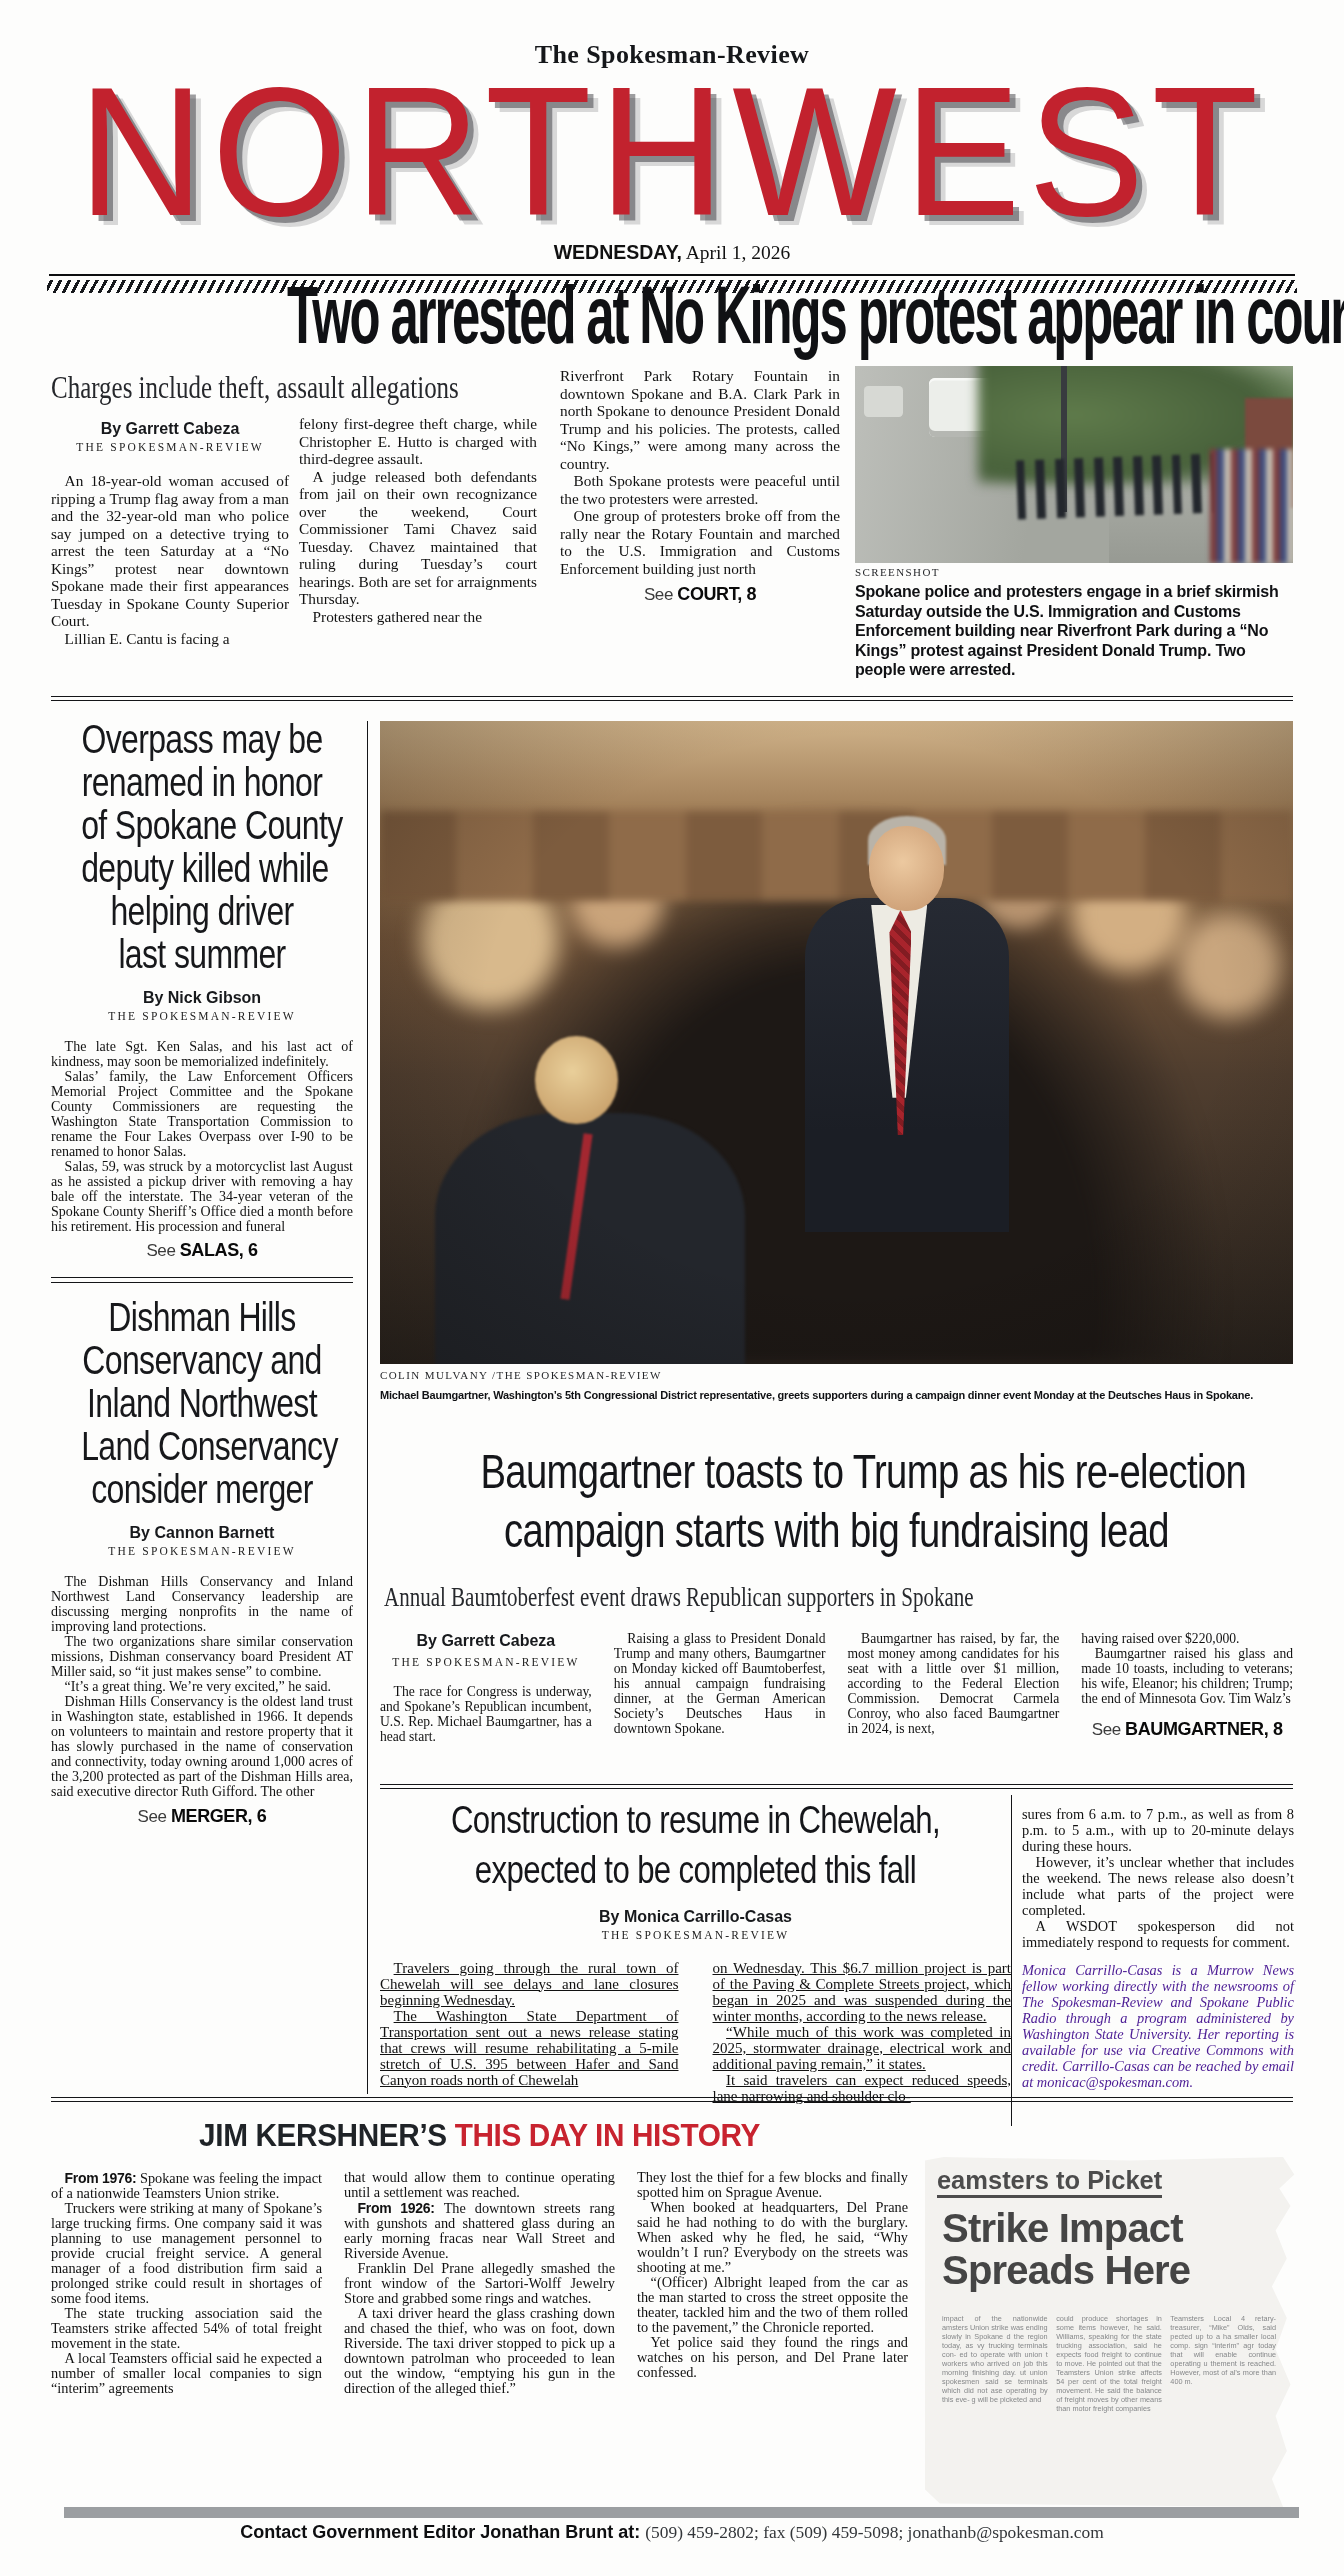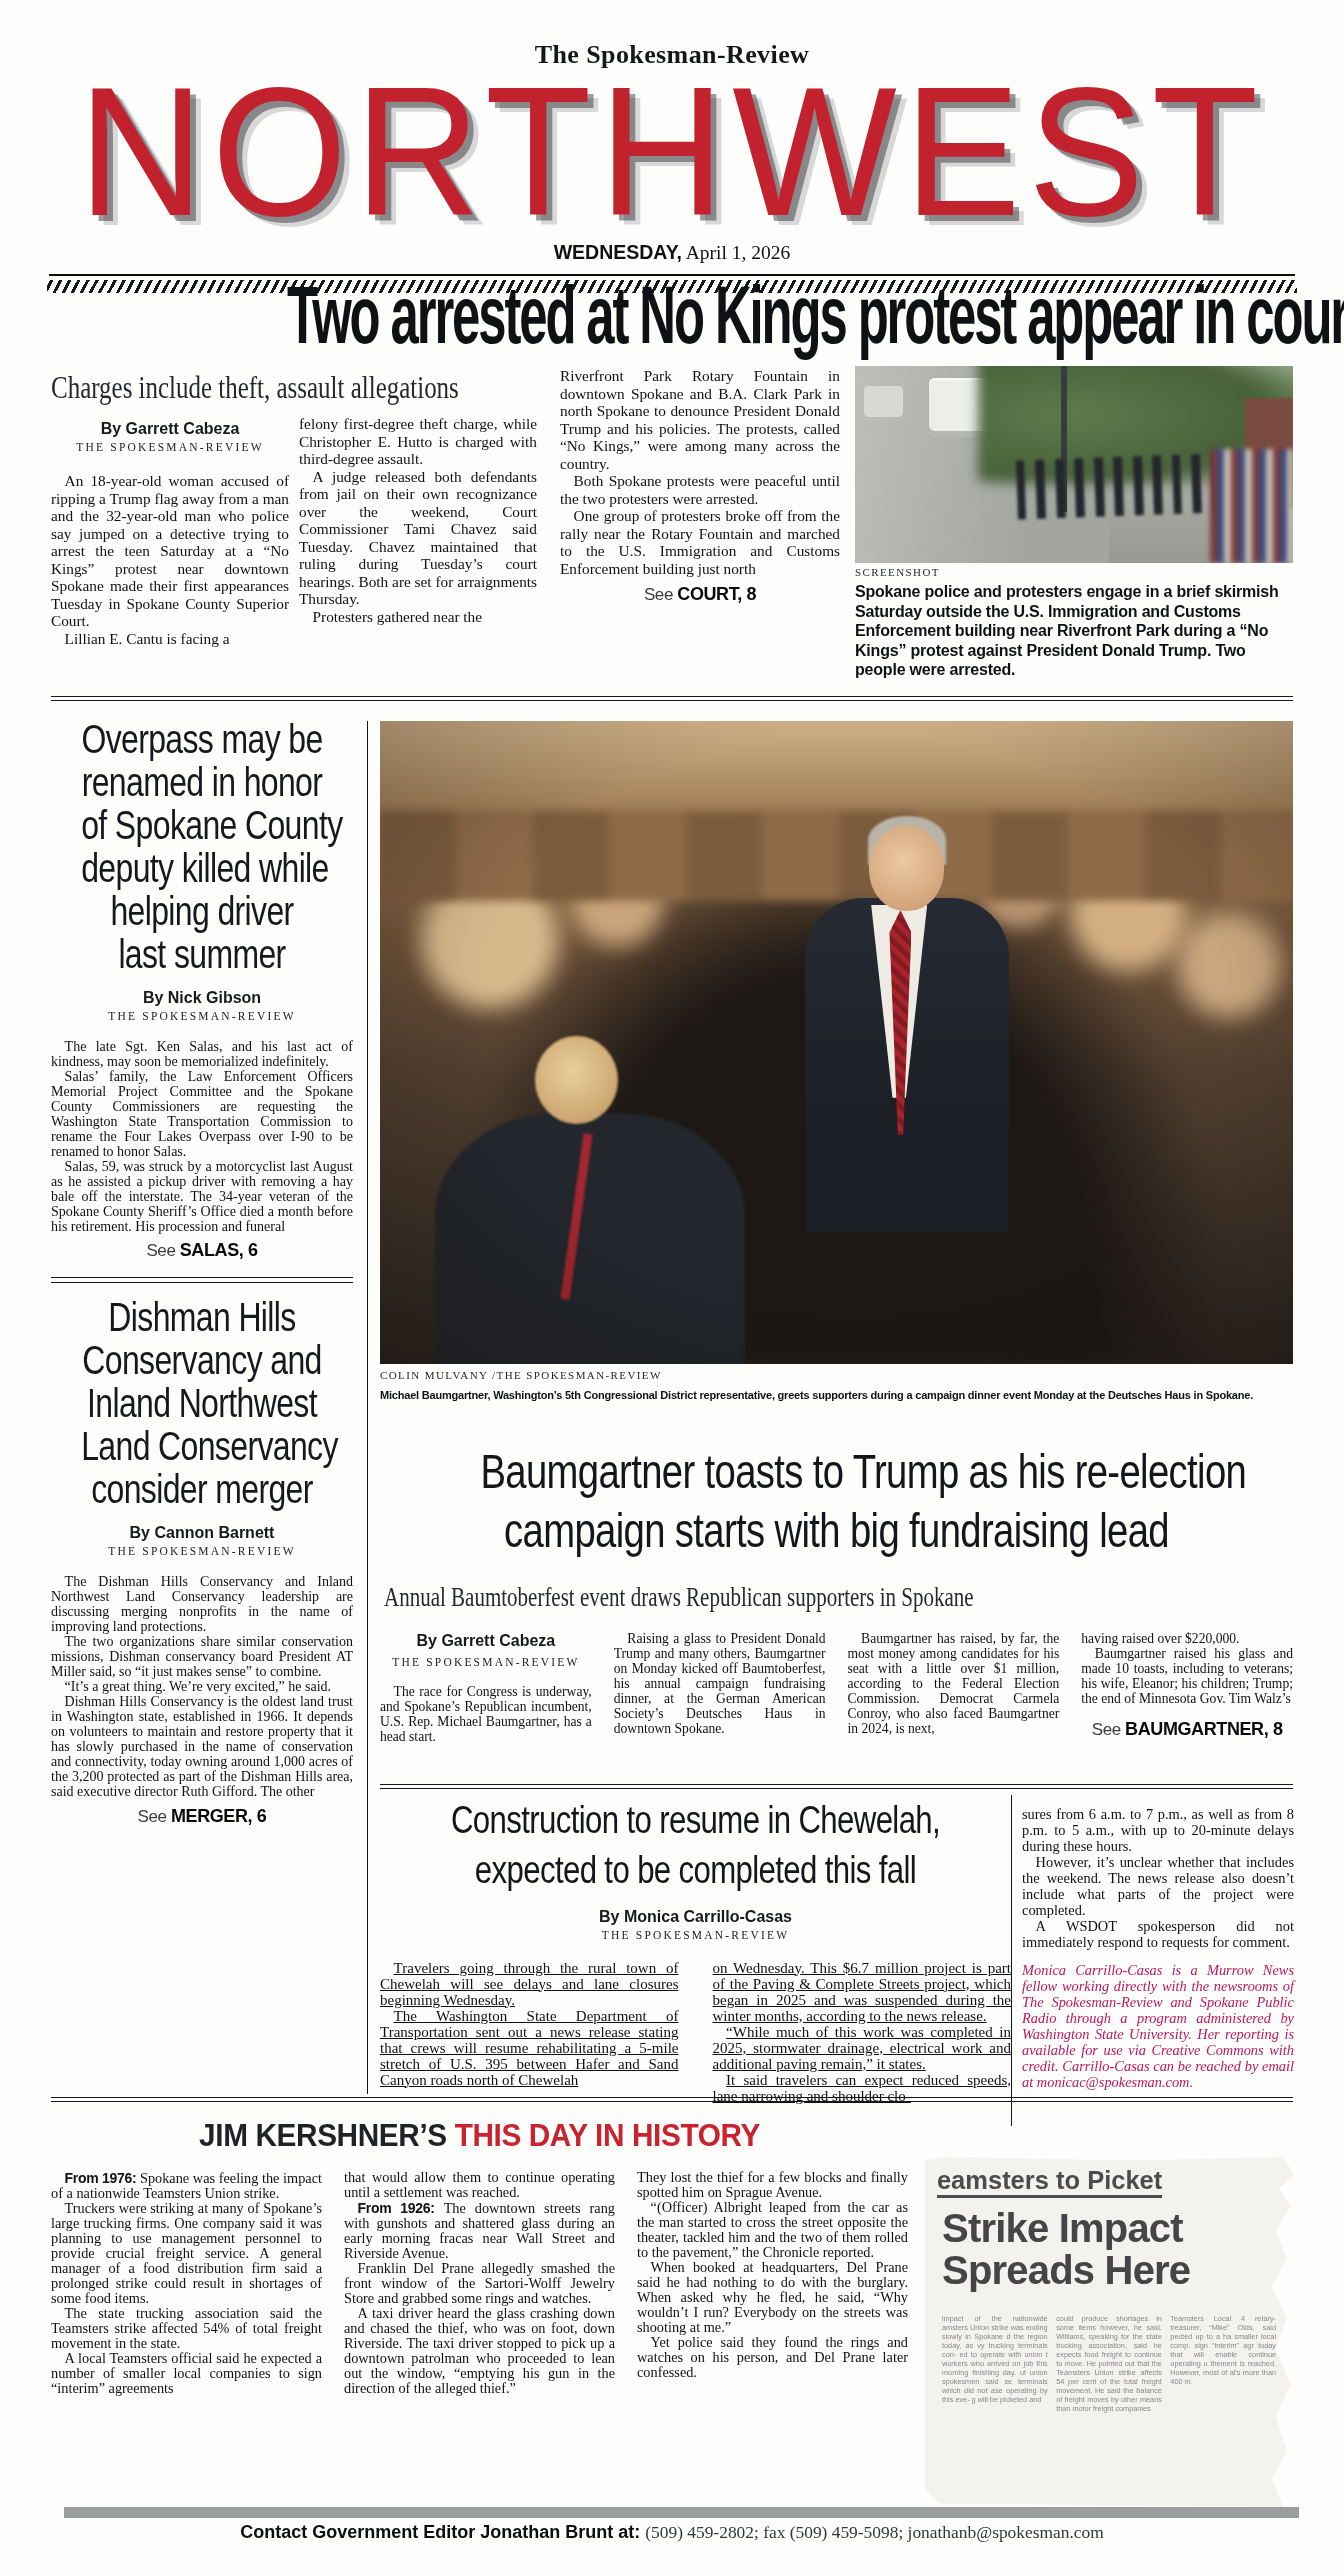--- a/index.html
+++ b/index.html
@@ -15,21 +15,21 @@
   .dateline .day{font:700 19.5px "Liberation Sans",sans-serif;color:#111;}
   .dateline .date{font:400 19.5px "Liberation Serif",serif;color:#111;}
   .thinrule{margin:10.2px 49px 4.2px;border-top:2.1px solid #0c0d0f;}
   .hatch{margin:0 47px;height:12.7px;
          background:repeating-linear-gradient(-62deg,#15171b 0 3px,transparent 3px 8px);}
   
   .byline{font:700 16px/1.25 "Liberation Sans",sans-serif;text-align:center;color:#17191c;}
   .org{font:400 11.5px/1.5 "Liberation Serif",serif;letter-spacing:2.2px;text-align:center;color:#222;}
   .bcol p{margin:0;text-indent:13.6px;text-align:justify;}
   .bcol p.cont{text-indent:0;}
-  .bcol p.shirttail{text-indent:0;font-style:italic;margin-top:12px;color:#be185d;}
+  .bcol p.shirttail{text-indent:0;font-style:italic;margin-top:12px;color:#4c1d95;}
   .jump{text-align:center;margin-top:7.6px;}
   .jump .see{font:400 17px/1 "Liberation Sans",sans-serif;color:#3b3b3b;letter-spacing:-0.4px;}
   .jump .ref{font:800 18px/1 "Liberation Sans",sans-serif;color:#0a0a0a;letter-spacing:-0.4px;}
   .cap{font:700 16px/19.5px "Liberation Sans",sans-serif;letter-spacing:-0.2px;color:#101114;}
   .credit{font:400 11px/1.2 "Liberation Serif",serif;letter-spacing:1.4px;text-align:left;color:#26282b;}
   .rule2{height:3.4px;border-top:1.3px solid #141518;border-bottom:1.3px solid #141518;}
   .vrule{position:absolute;width:0;border-left:1.3px solid #141518;}
   .squeeze{transform-origin:50% 0;}
   .hline{white-space:nowrap;text-align:center;}
   
@@ -346,22 +346,22 @@
         <p>A local Teamsters official said he expected a number of smaller local companies to sign “interim” agreements</p>
       </div>
     <div class="bc bcol hist-t">
         <p class="cont">that would allow them to continue operating until a settlement was reached.</p>
         <p><b>From 1926: </b>The downtown streets rang with gunshots and shattered glass during an early morning fracas near Wall Street and Riverside Avenue.</p>
         <p>Franklin Del Prane allegedly smashed the front window of the Sartori-Wolff Jewelry Store and grabbed some rings and watches.</p>
         <p>A taxi driver heard the glass crashing down and chased the thief, who was on foot, down Riverside. The taxi driver stopped to pick up a downtown patrolman who proceeded to lean out the window, “emptying his gun in the direction of the alleged thief.”</p>
       </div>
     <div class="bc bcol hist-t">
         <p class="cont">They lost the thief for a few blocks and finally spotted him on Sprague Avenue.</p>
+        <p>When booked at headquarters, Del Prane said he had nothing to do with the burglary. When asked why he fled, he said, “Why wouldn’t I run? Everybody on the streets was shooting at me.”</p>
         <p>“(Officer) Albright leaped from the car as the man started to cross the street opposite the theater, tackled him and the two of them rolled to the pavement,” the Chronicle reported.</p>
-        <p>When booked at headquarters, Del Prane said he had nothing to do with the burglary. When asked why he fled, he said, “Why wouldn’t I run? Everybody on the streets was shooting at me.”</p>
         <p>Yet police said they found the rings and watches on his person, and Del Prane later confessed.</p>
       </div>
   </div>
 </div>
 
 <div id="clipping">
   <div class="clip-inner">
     <div class="clip-kicker">eamsters to Picket</div>
     <div class="clip-head">Strike Impact Spreads Here</div>
     <div class="clip-cols">

